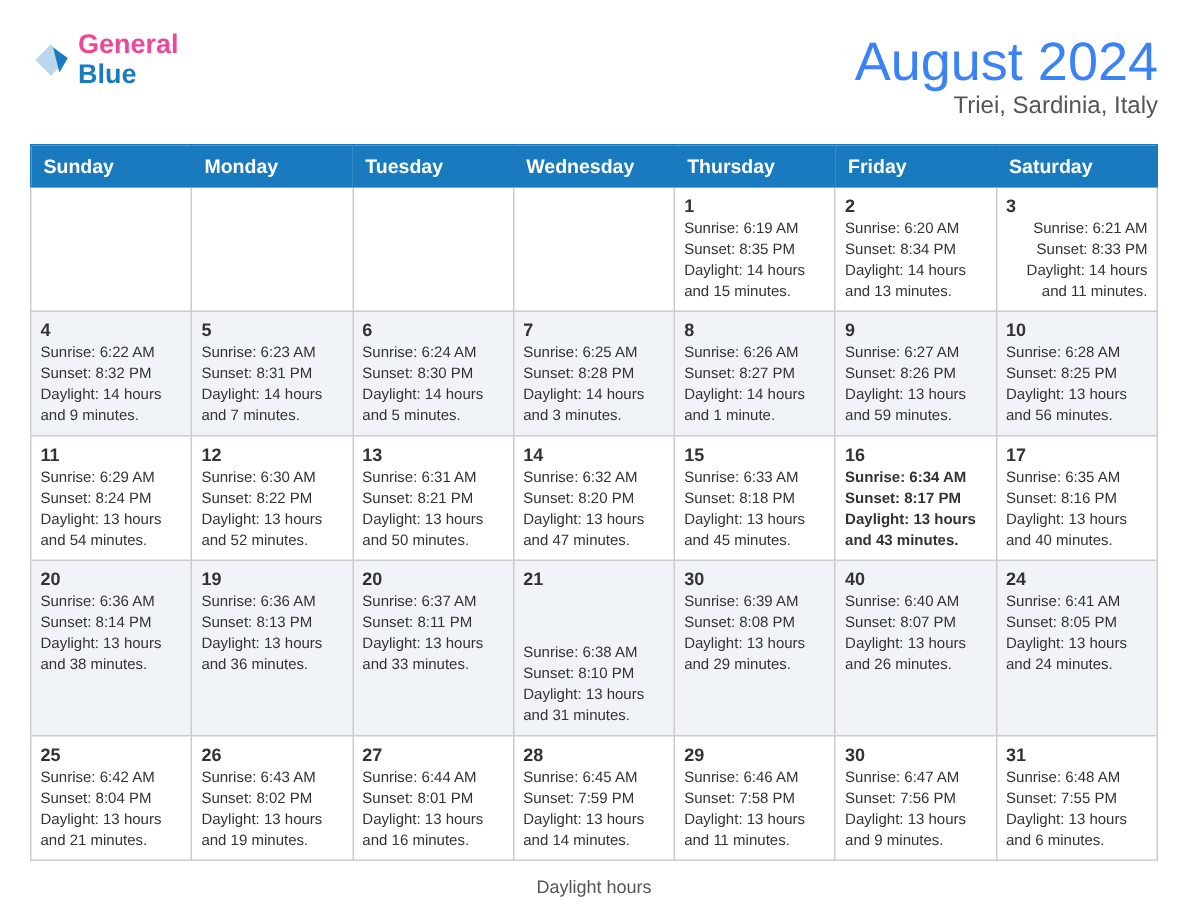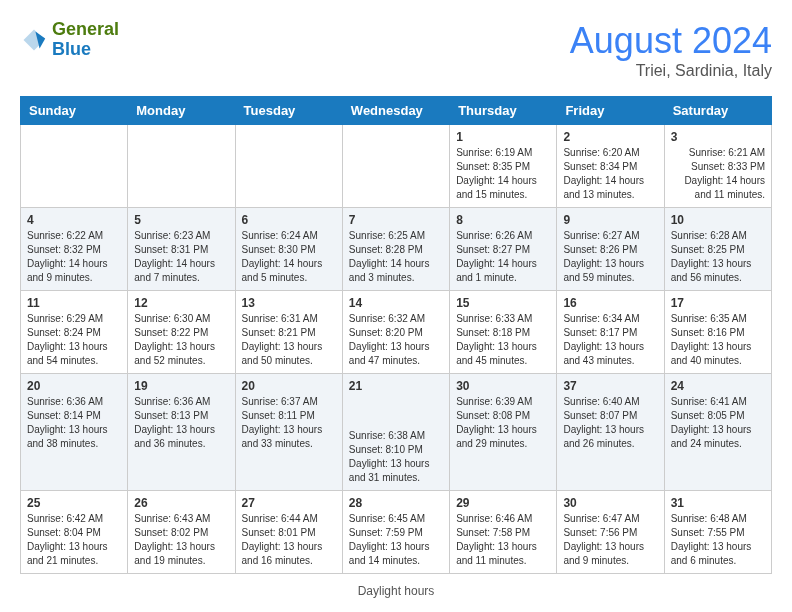--- a/index.html
+++ b/index.html
@@ -22,21 +22,21 @@
       gap: 4px;
     }
     .logo-text {
       display: flex;
       flex-direction: column;
       line-height: 1.1;
     }
     .logo-general {
       font-size: 18px;
       font-weight: bold;
-      color: #4d7c0f;
+      color: #ec4899;
     }
     .logo-blue {
       font-size: 18px;
       font-weight: bold;
       color: #1a7abf;
     }
     .logo-icon {
       width: 28px;
       height: 28px;
     }
@@ -234,21 +234,21 @@
 Daylight: 13 hours and 47 minutes.</div>
         </td>
         <td>
           <span class="day-number">15</span>
           <div class="day-info" style="white-space: pre-line;">Sunrise: 6:33 AM
 Sunset: 8:18 PM
 Daylight: 13 hours and 45 minutes.</div>
         </td>
         <td>
           <span class="day-number">16</span>
-          <div class="day-info" style="white-space: pre-line;">Sunrise: 6:34 AM
+          <div class="day-info" style="white-space: pre-line; font-weight: bold;">Sunrise: 6:34 AM
 Sunset: 8:17 PM
 Daylight: 13 hours and 43 minutes.</div>
         </td>
         <td>
           <span class="day-number">17</span>
           <div class="day-info" style="white-space: pre-line;">Sunrise: 6:35 AM
 Sunset: 8:16 PM
 Daylight: 13 hours and 40 minutes.</div>
         </td>
       </tr>
@@ -277,21 +277,21 @@
 Sunset: 8:10 PM
 Daylight: 13 hours and 31 minutes.</div>
         </td>
         <td>
           <span class="day-number">30</span>
           <div class="day-info" style="white-space: pre-line;">Sunrise: 6:39 AM
 Sunset: 8:08 PM
 Daylight: 13 hours and 29 minutes.</div>
         </td>
         <td>
-          <span class="day-number">37</span>
+          <span class="day-number">40</span>
           <div class="day-info" style="white-space: pre-line;">Sunrise: 6:40 AM
 Sunset: 8:07 PM
 Daylight: 13 hours and 26 minutes.</div>
         </td>
         <td>
           <span class="day-number">24</span>
           <div class="day-info" style="white-space: pre-line;">Sunrise: 6:41 AM
 Sunset: 8:05 PM
 Daylight: 13 hours and 24 minutes.</div>
         </td>

